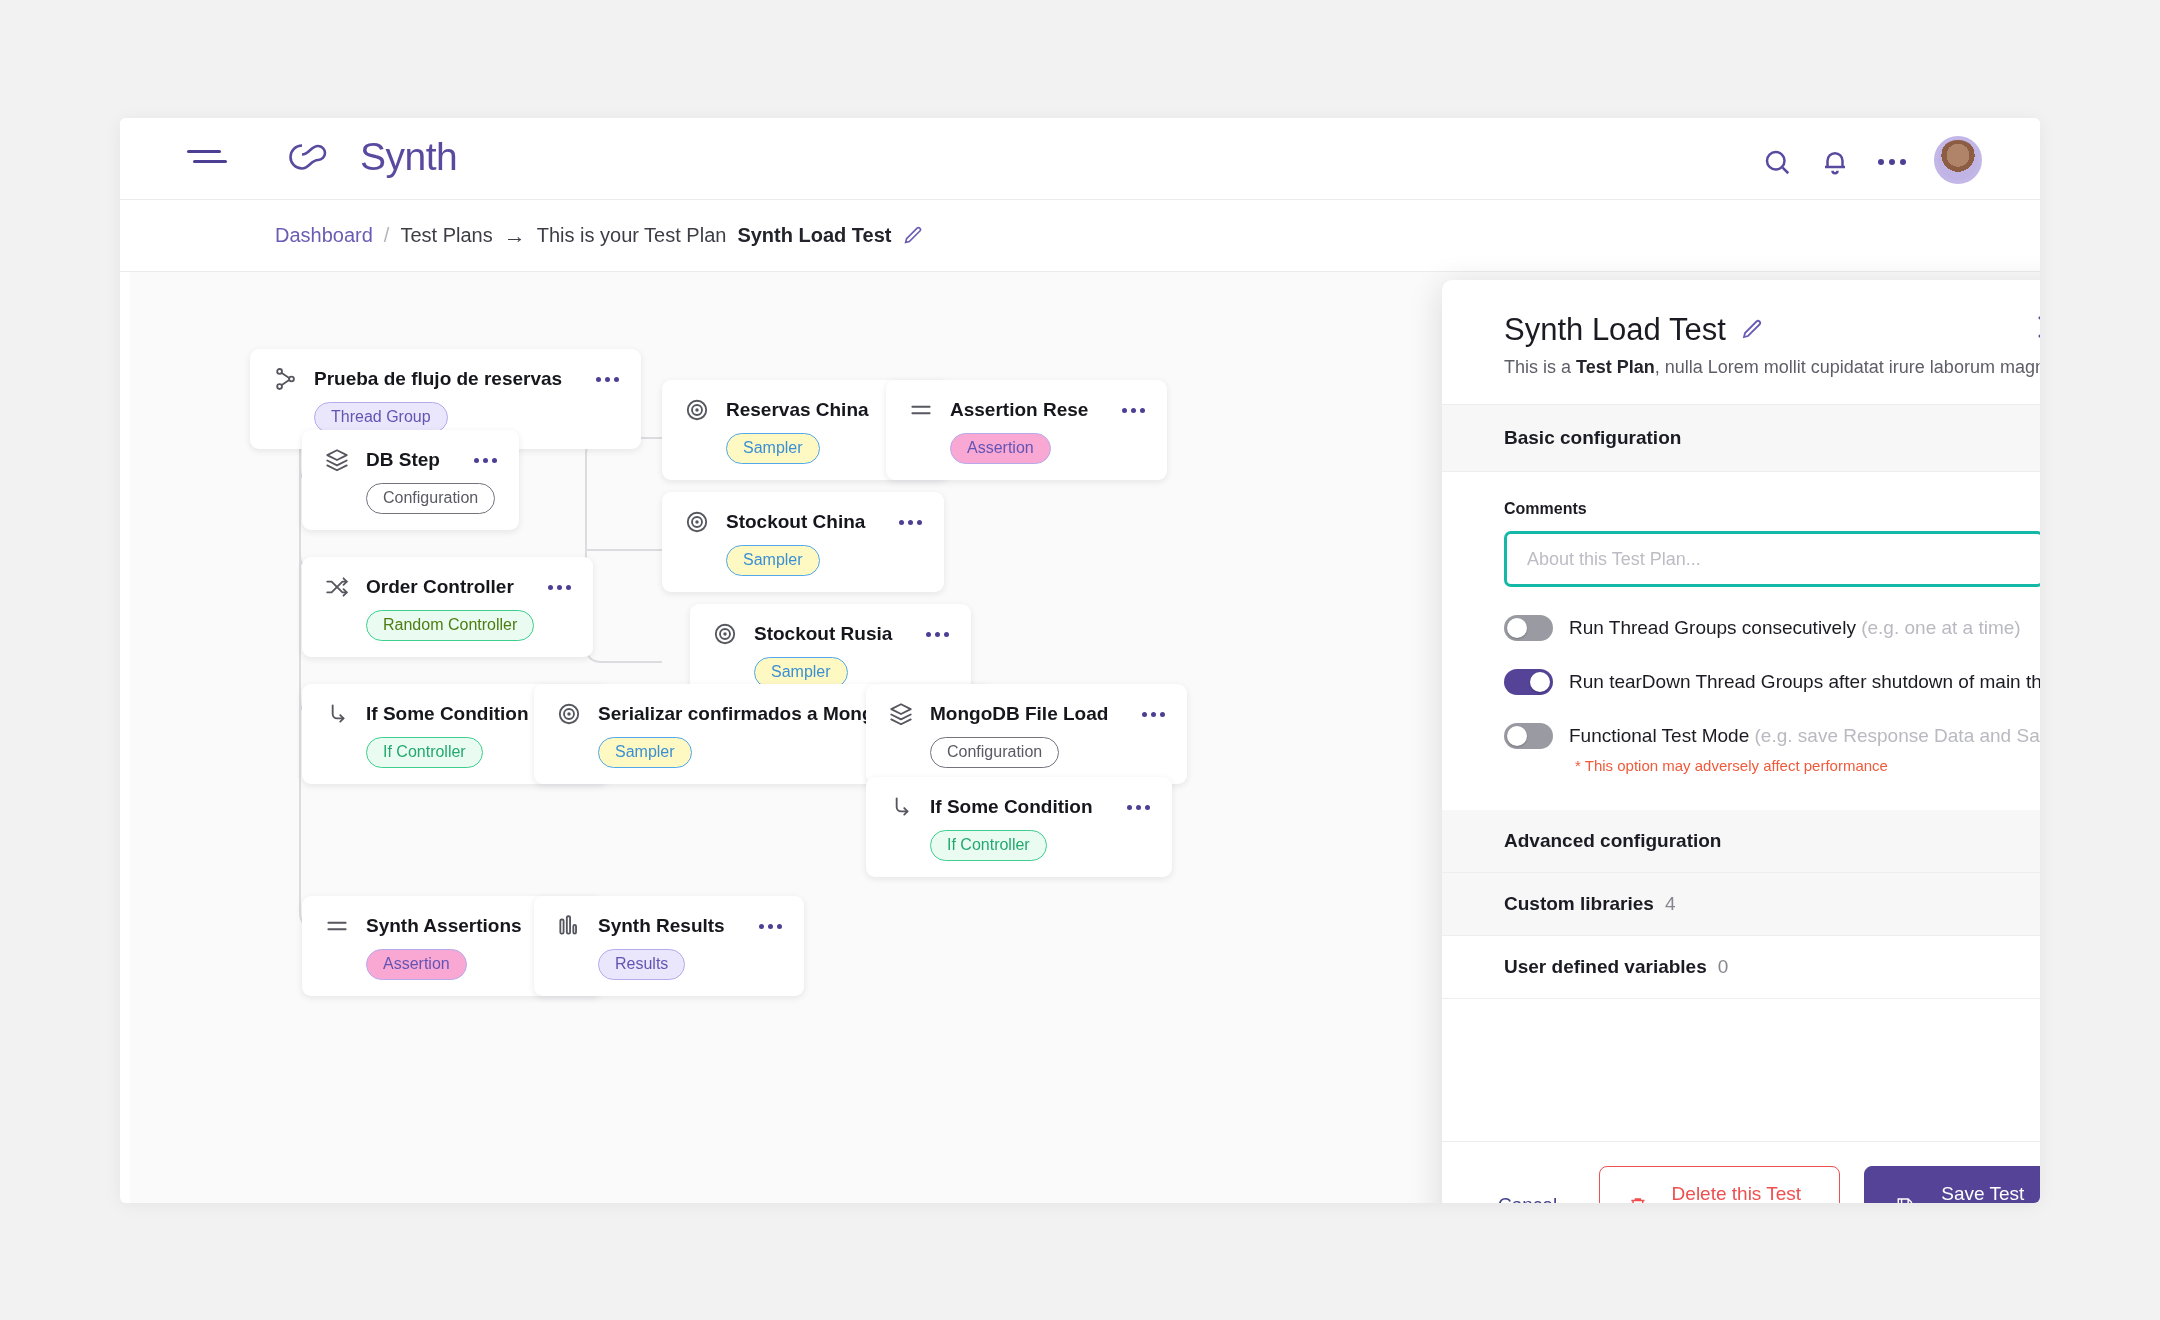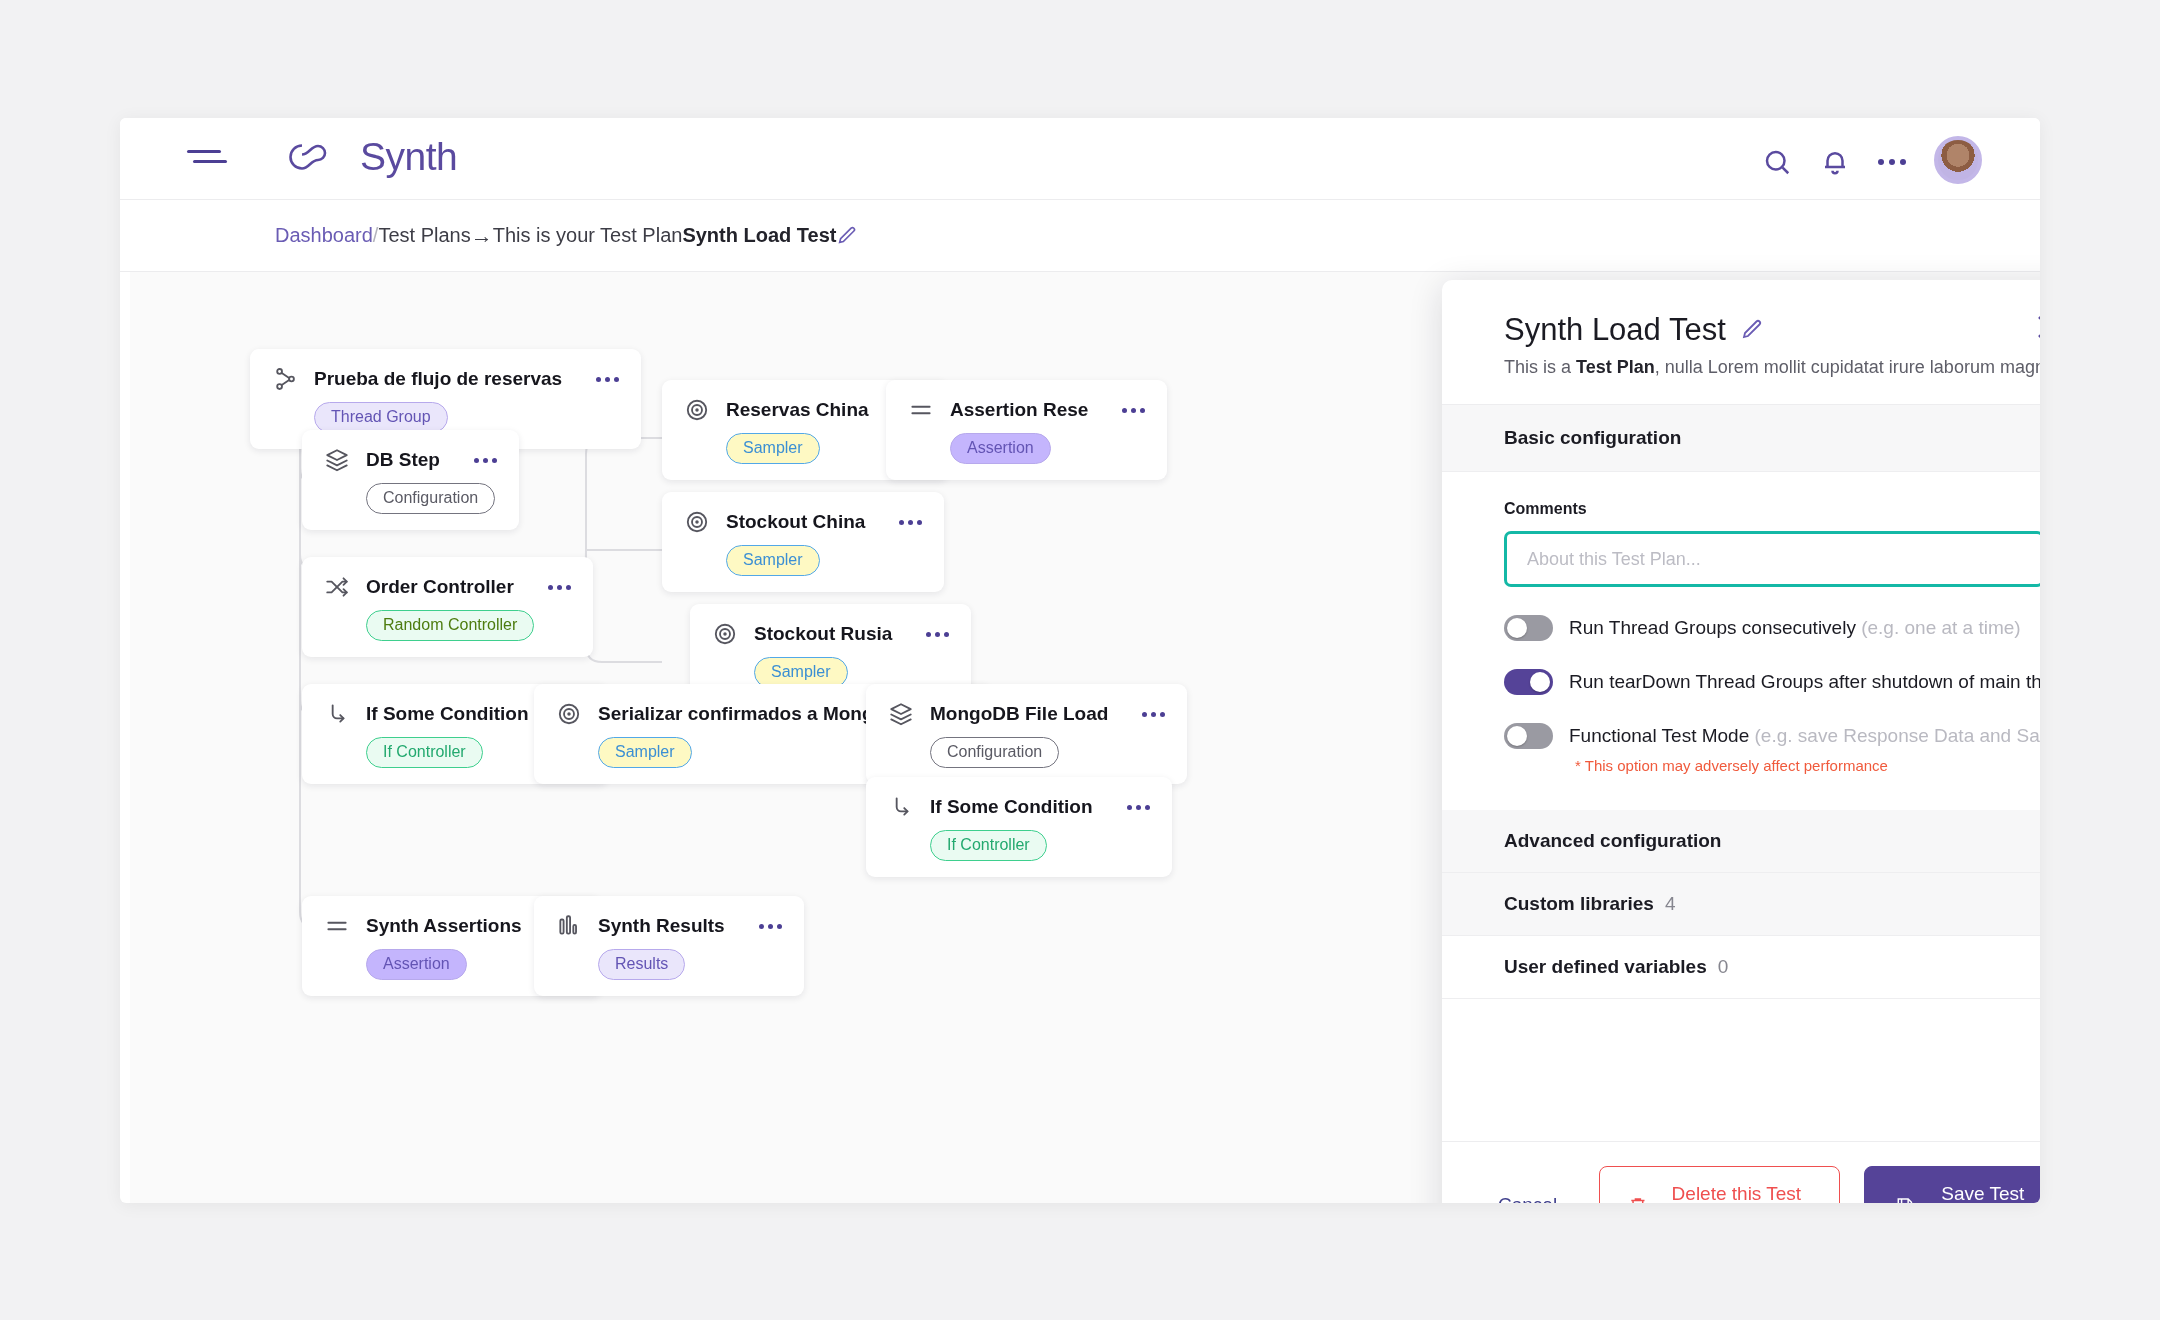--- a/index.html
+++ b/index.html
@@ -61,21 +61,21 @@
   #avatar {
     width: 48px; height: 48px; border-radius: 50%;
     background: radial-gradient(circle at 50% 38%, #b08469 0 36%, #8d5d43 36% 52%, #c0b4e4 52%);
     border: 4px solid #c3b7e8; cursor: pointer; margin-top:-4px;
   }
 
   
   #breadcrumb {
     height: 72px; background: #fff;
     display: flex; align-items: center;
-    padding-left: 155px; gap: 0;
+    padding-left: 155px; gap: 11px;
     font-size: 20px; color: #3d3d46;
     border-bottom: 1px solid #ececee;
   }
   #breadcrumb .bc-link { color: #6a5cb4; cursor: pointer; }
   #breadcrumb .bc-sep { color: #b4b4bd; }
   #breadcrumb .bc-arrow { color: #3d3d46; font-size: 22px; }
   #breadcrumb .bc-strong { font-weight: bold; color: #23232b; }
   .pencil { color: #6a5cb4; cursor: pointer; }
 
   
@@ -111,21 +111,21 @@
   .node-tag {
     display: inline-block; margin-top: 10px; margin-left: 42px;
     padding: 5px 16px 6px; border-radius: 20px;
     font-size: 16px; white-space: nowrap; border: 1px solid transparent;
   }
   .tag-thread   { background:#eae6fb; border-color:#b7a9ec; color:#6354b4; }
   .tag-config   { background:#fff;    border-color:#74747f; color:#5a5a64; }
   .tag-random   { background:#eafbf2; border-color:#3ecf8e; color:#4d7c0f; }
   .tag-if       { background:#eafbf2; border-color:#3ecf8e; color:#23a96f; }
   .tag-sampler  { background:#fef9c3; border-color:#52a8e8; color:#3b8fd4; }
-  .tag-assertion{ background:#c4b5fd; border-color:#b7a9ec; color:#6354b4; }
+  .tag-assertion{ background:#f9a8d4; border-color:#b7a9ec; color:#6354b4; }
   .tag-results  { background:#eae6fb; border-color:#b7a9ec; color:#6354b4; }
 
   
   #side-panel {
     position: absolute;
     left: 1322px; top: 162px;
     width: 664px; height: 988px;
     background: #ffffff;
     border-radius: 10px;
     box-shadow: 0 6px 34px rgba(20,20,45,.14);

